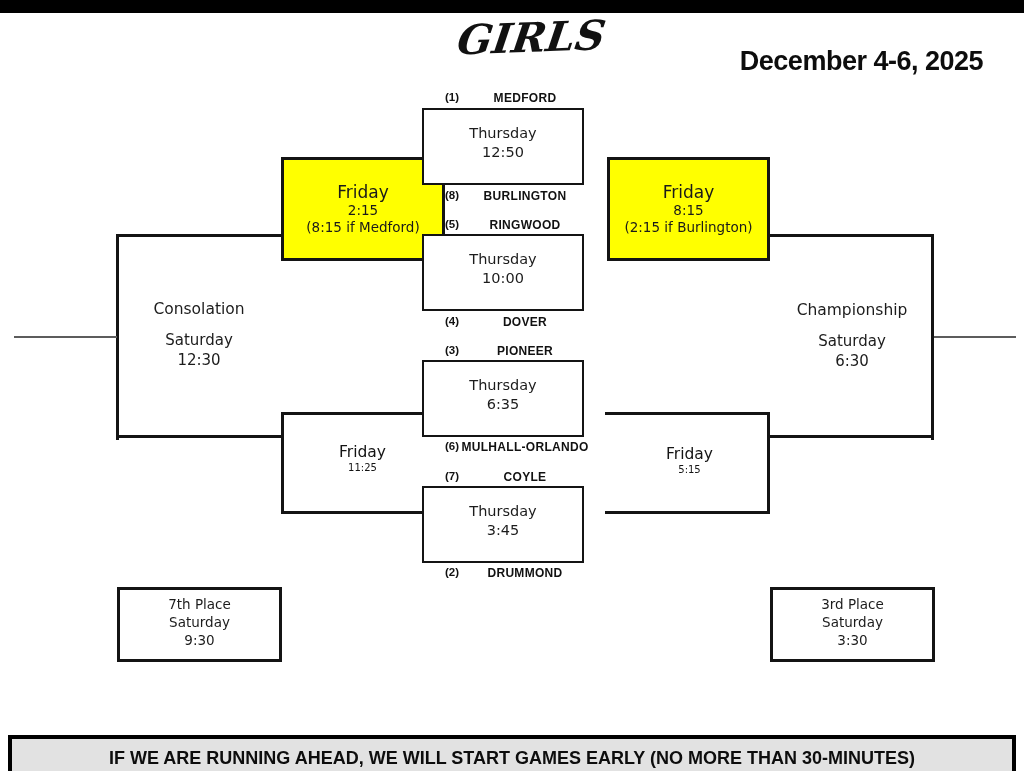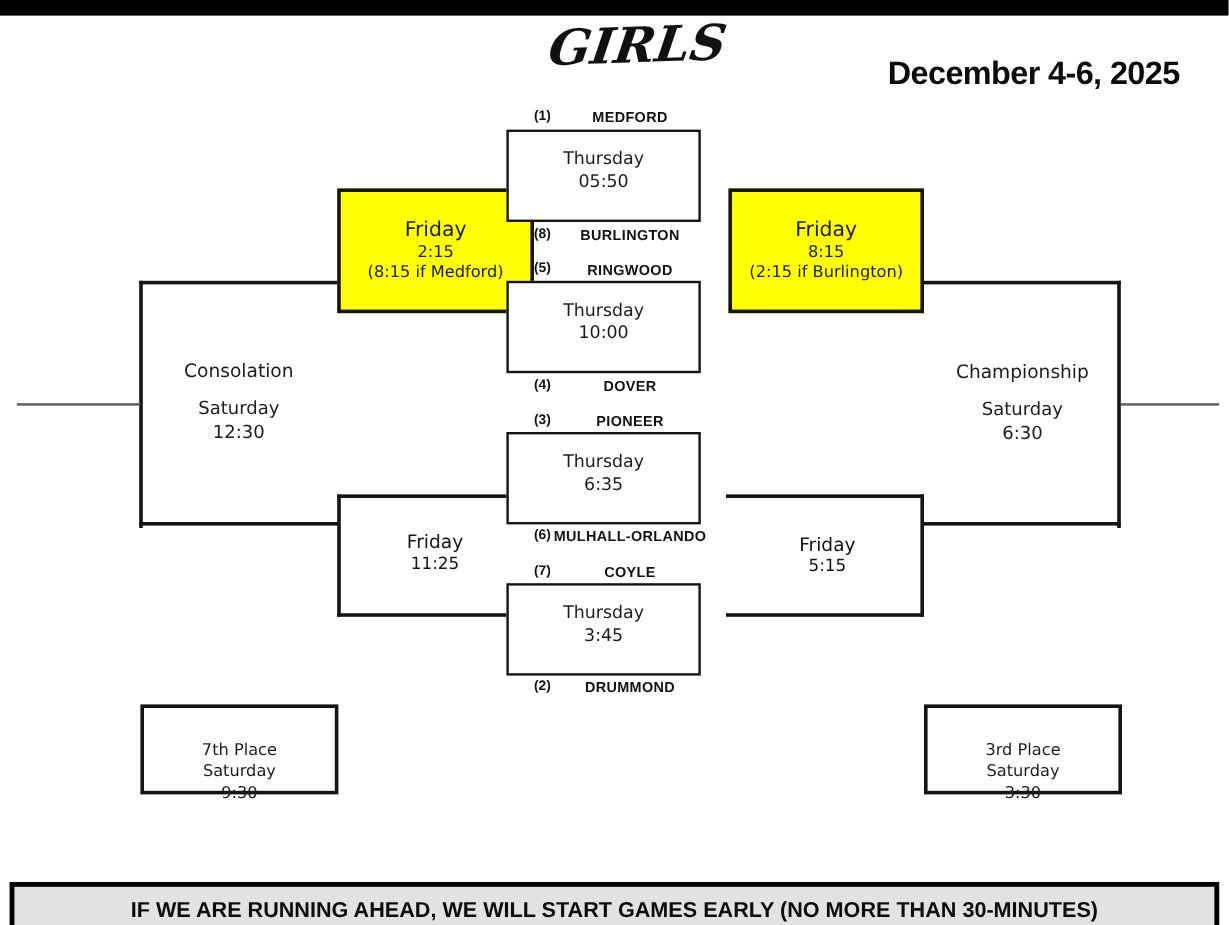--- a/index.html
+++ b/index.html
@@ -43,28 +43,28 @@
     font-weight:bold;font-size:12px;letter-spacing:.3px;color:#111;white-space:nowrap;}
   
   .semibox{position:absolute;top:157px;height:104px;background:var(--highlight,#ffff00);
     border:3px solid #141414;box-sizing:border-box;text-align:center;color:#1a1a1a;}
   .fday{padding-top:23px;font-size:17px;line-height:1.1;}
   .ftime{font-size:13.5px;line-height:1.25;}
   .fnote{font-size:13.5px;line-height:1.25;white-space:nowrap;}
   
   .flabel{position:absolute;width:143px;text-align:center;}
   .flabel .fl-day{font-size:15.5px;line-height:1.15;}
-  .flabel .fl-time{font-size:14px;}
+  .flabel .fl-time{font-size:10px;}
   
   .satlabel{position:absolute;width:156px;text-align:center;font-size:15.5px;color:#1c1c1c;}
   .satlabel .sub{margin-top:13px;font-size:15px;line-height:1.3;}
   
   .placebox{position:absolute;top:587px;width:165px;height:75px;background:#fff;
     border:3px solid #141414;box-sizing:border-box;text-align:center;
-    font-size:13.5px;line-height:1.32;padding-top:27px;color:#1c1c1c;}
+    font-size:13.5px;line-height:1.32;padding-top:6px;color:#1c1c1c;}
   
   #footer-banner{left:8px;top:735px;width:1008px;height:50px;background:var(--banner-bg,#e2e2e2);
     border:4px solid #000;box-sizing:border-box;text-align:center;}
   #footer-banner .notice{margin-top:9px;font-family:"Liberation Sans",sans-serif;
     font-weight:bold;font-size:18px;letter-spacing:0;color:#0d0d0d;white-space:nowrap;}
 </style>
 </head>
 <body>
 
 <div id="canvas">
@@ -104,21 +104,21 @@
     <div class="fnote">(2:15 if Burlington)</div>
   </div>
 
   <div class="teamrow" style="top:91px">
     <span class="seed">(1)</span>
     <span class="team">MEDFORD</span>
   </div>
   <div class="gamebox" style="top:108px">
     <div class="sched">
       <div>Thursday</div>
-      <div>05:50</div>
+      <div>12:50</div>
     </div>
   </div>
   <div class="teamrow" style="top:189px">
     <span class="seed">(8)</span>
     <span class="team">BURLINGTON</span>
   </div>
 
   <div class="teamrow" style="top:218px">
     <span class="seed">(5)</span>
     <span class="team">RINGWOOD</span>

